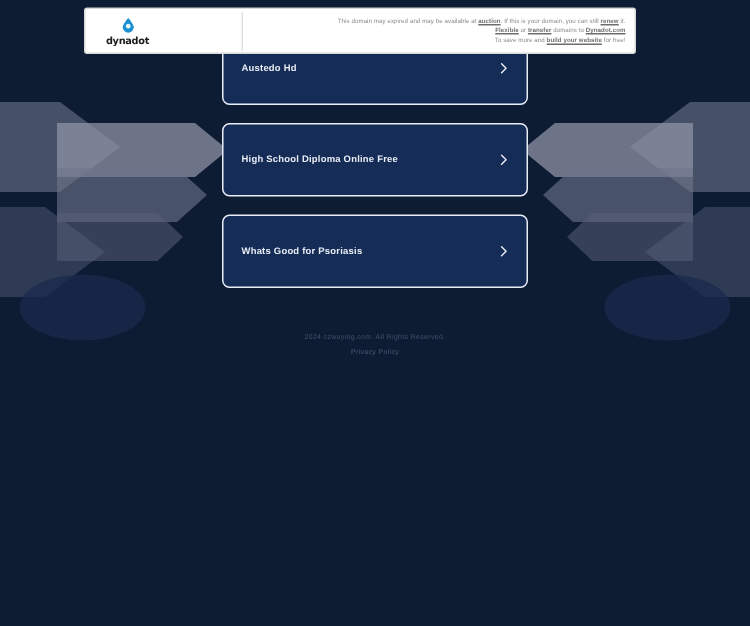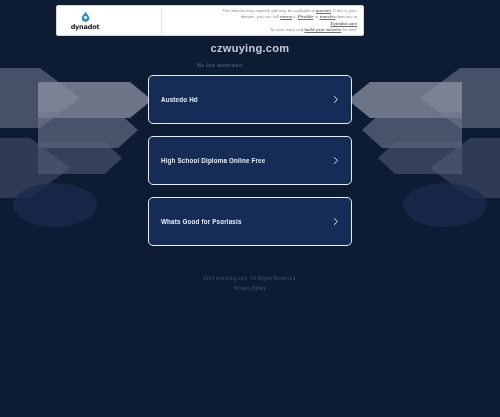--- a/index.html
+++ b/index.html
@@ -14,21 +14,21 @@
     font-family: "Liberation Sans", sans-serif;
     background: #0d1b33;
     position: relative;
   }
 
   
   .banner {
     position: absolute;
     left: 56px;
     top: 5px;
-    width: 308px;
+    width: 368px;
     height: 31px;
     background: #ffffff;
     border: 1px solid #d8d8d8;
     border-radius: 2px;
     display: flex;
     align-items: center;
     z-index: 40;
     overflow: hidden;
     gap: 48px;
   }
@@ -210,21 +210,20 @@
     <span class="banner-logo-text">dynadot</span>
   </div>
   <div class="banner-divider"></div>
   <div class="banner-text">
     <span>This domain may expired and may be available at </span><span class="lnk">auction</span><span>. If this is your domain, you can still </span><span class="lnk">renew</span><span> it. </span><span class="lnk">Flexible</span><span> or </span><span class="lnk">transfer</span><span> domains to </span><span class="lnk">Dynadot.com</span><br><span>To save more and </span><span class="lnk">build your website</span><span> for free!</span>
   </div>
 </div>
 
 <div class="content">
 
-  <div class="domain-title">czwuying.com</div>
 
   <div class="related-label">We love advertisers</div>
 
   <div class="ad-list">
 
     <div class="ad-item">
       <span class="ad-label">Austedo Hd</span>
       <svg class="chev" viewBox="0 0 24 24" fill="none" aria-hidden="true">
         <path d="M9 4 L17 12 L9 20" stroke="#e8ecf4" stroke-width="2.6" stroke-linecap="round" stroke-linejoin="round"></path>
       </svg>

